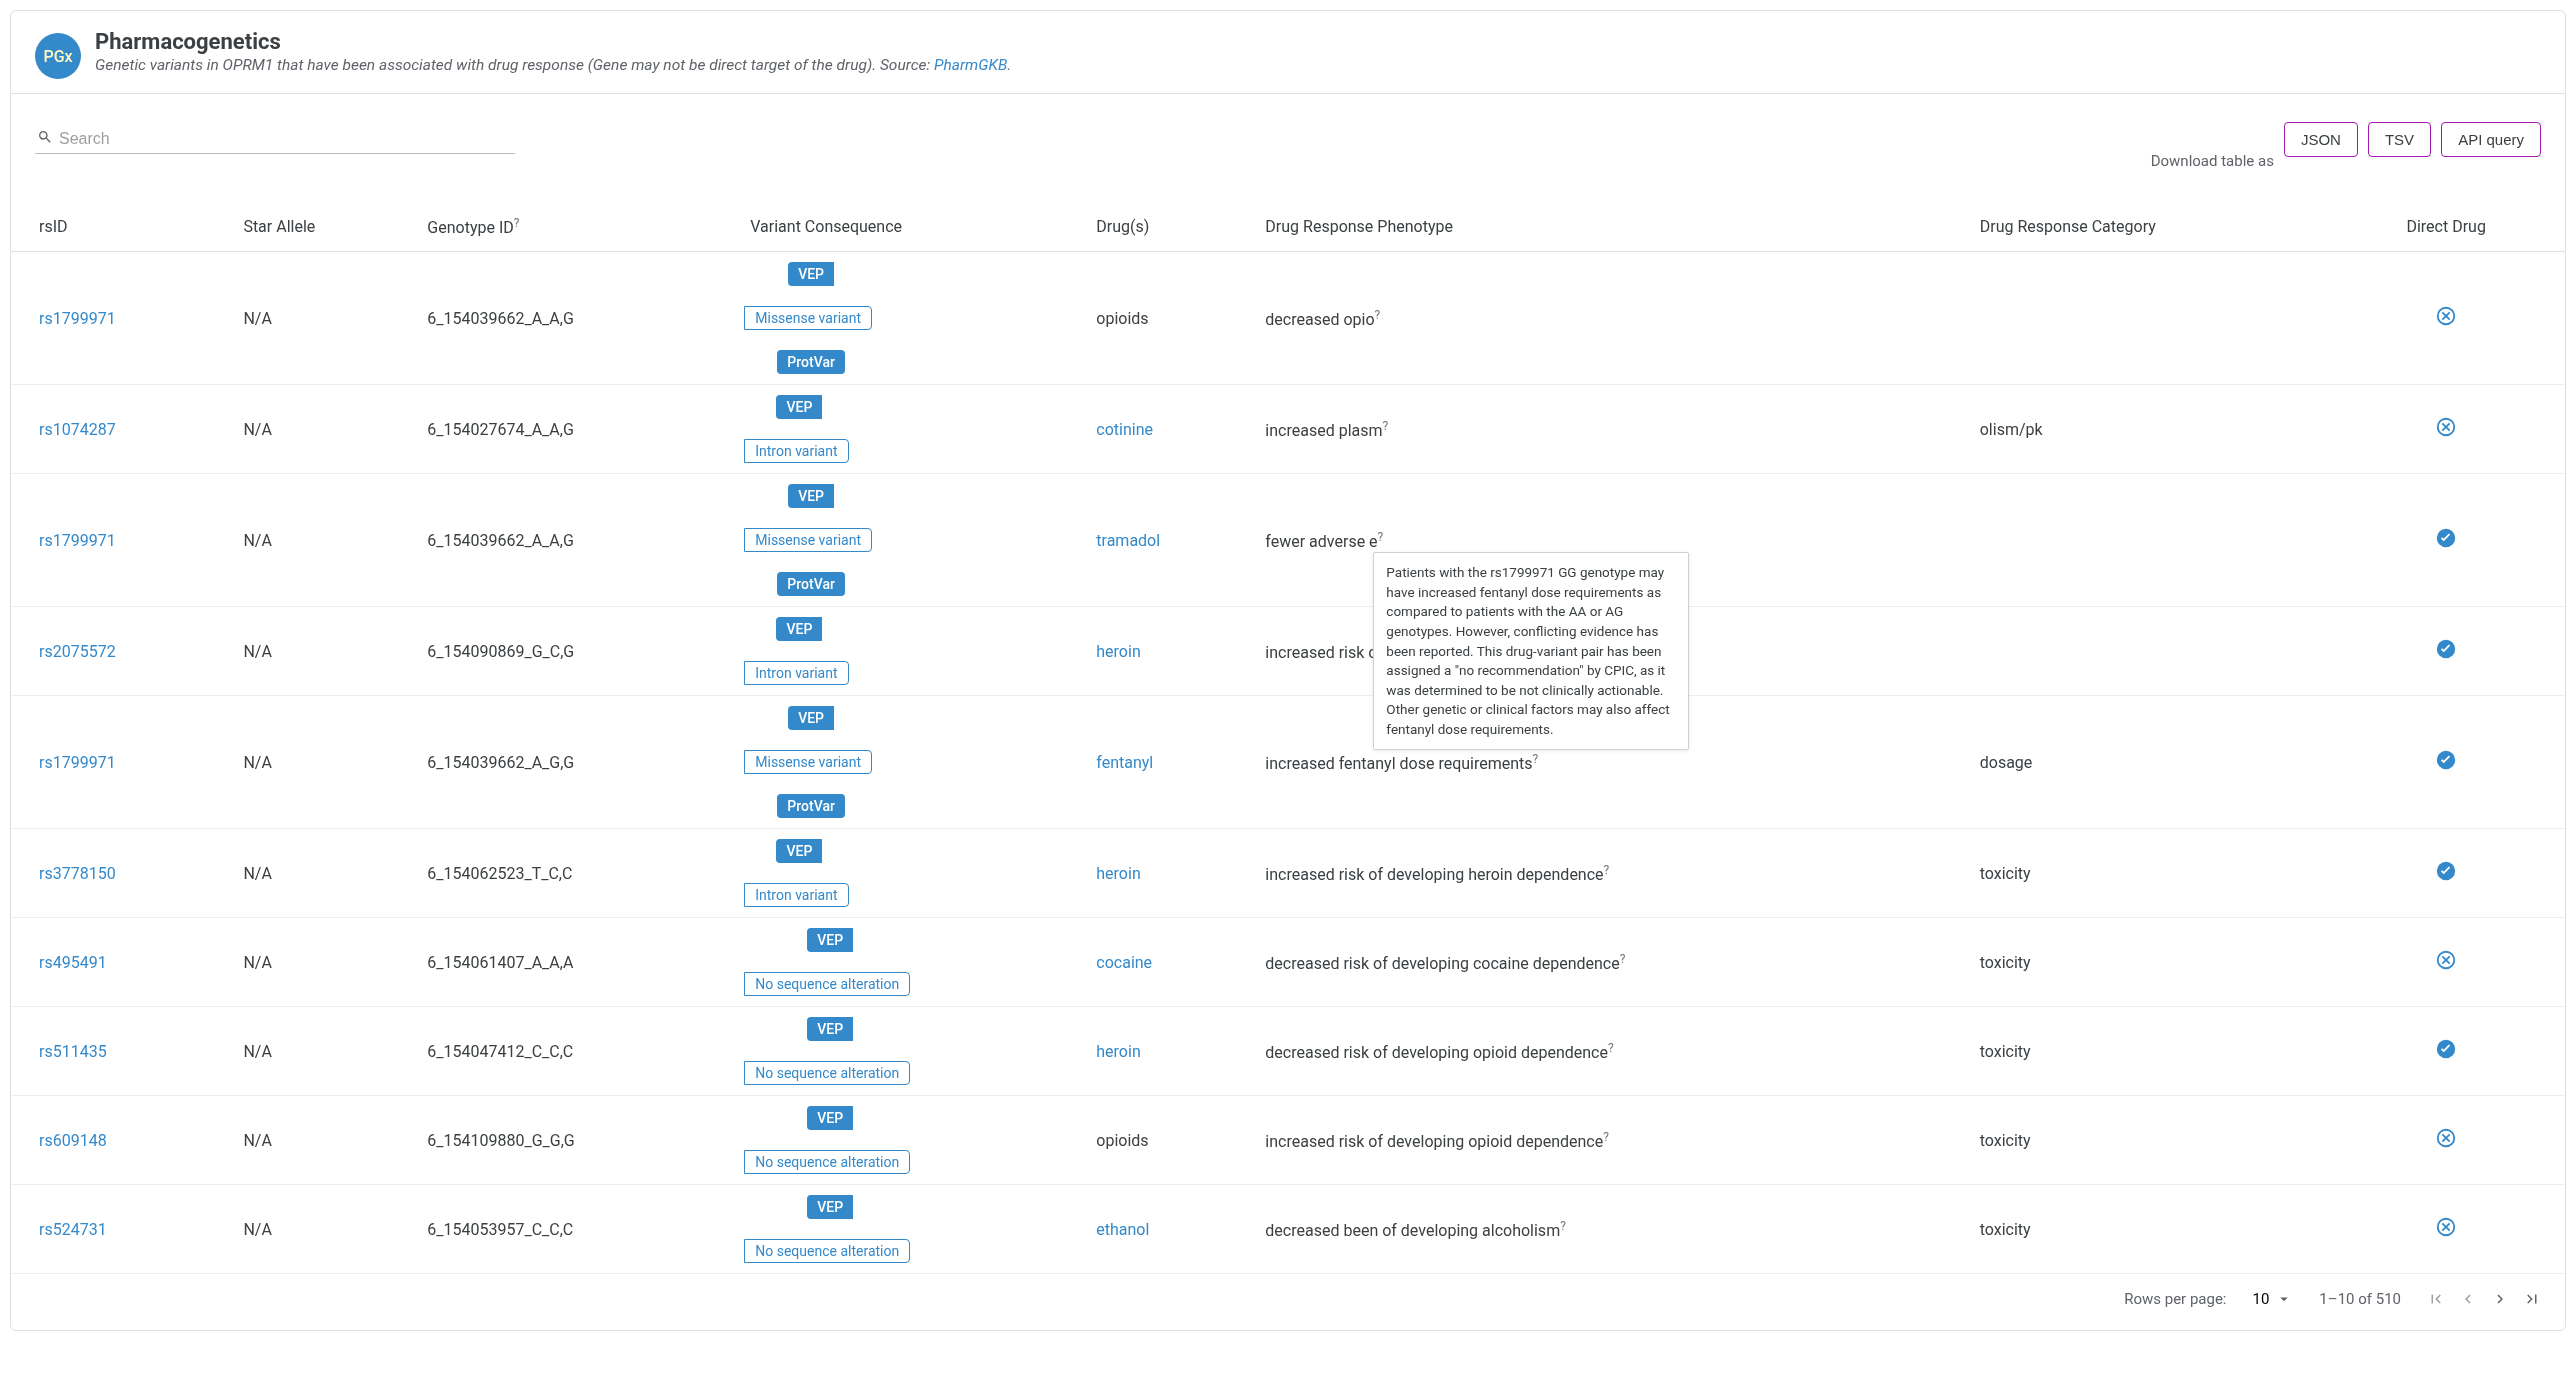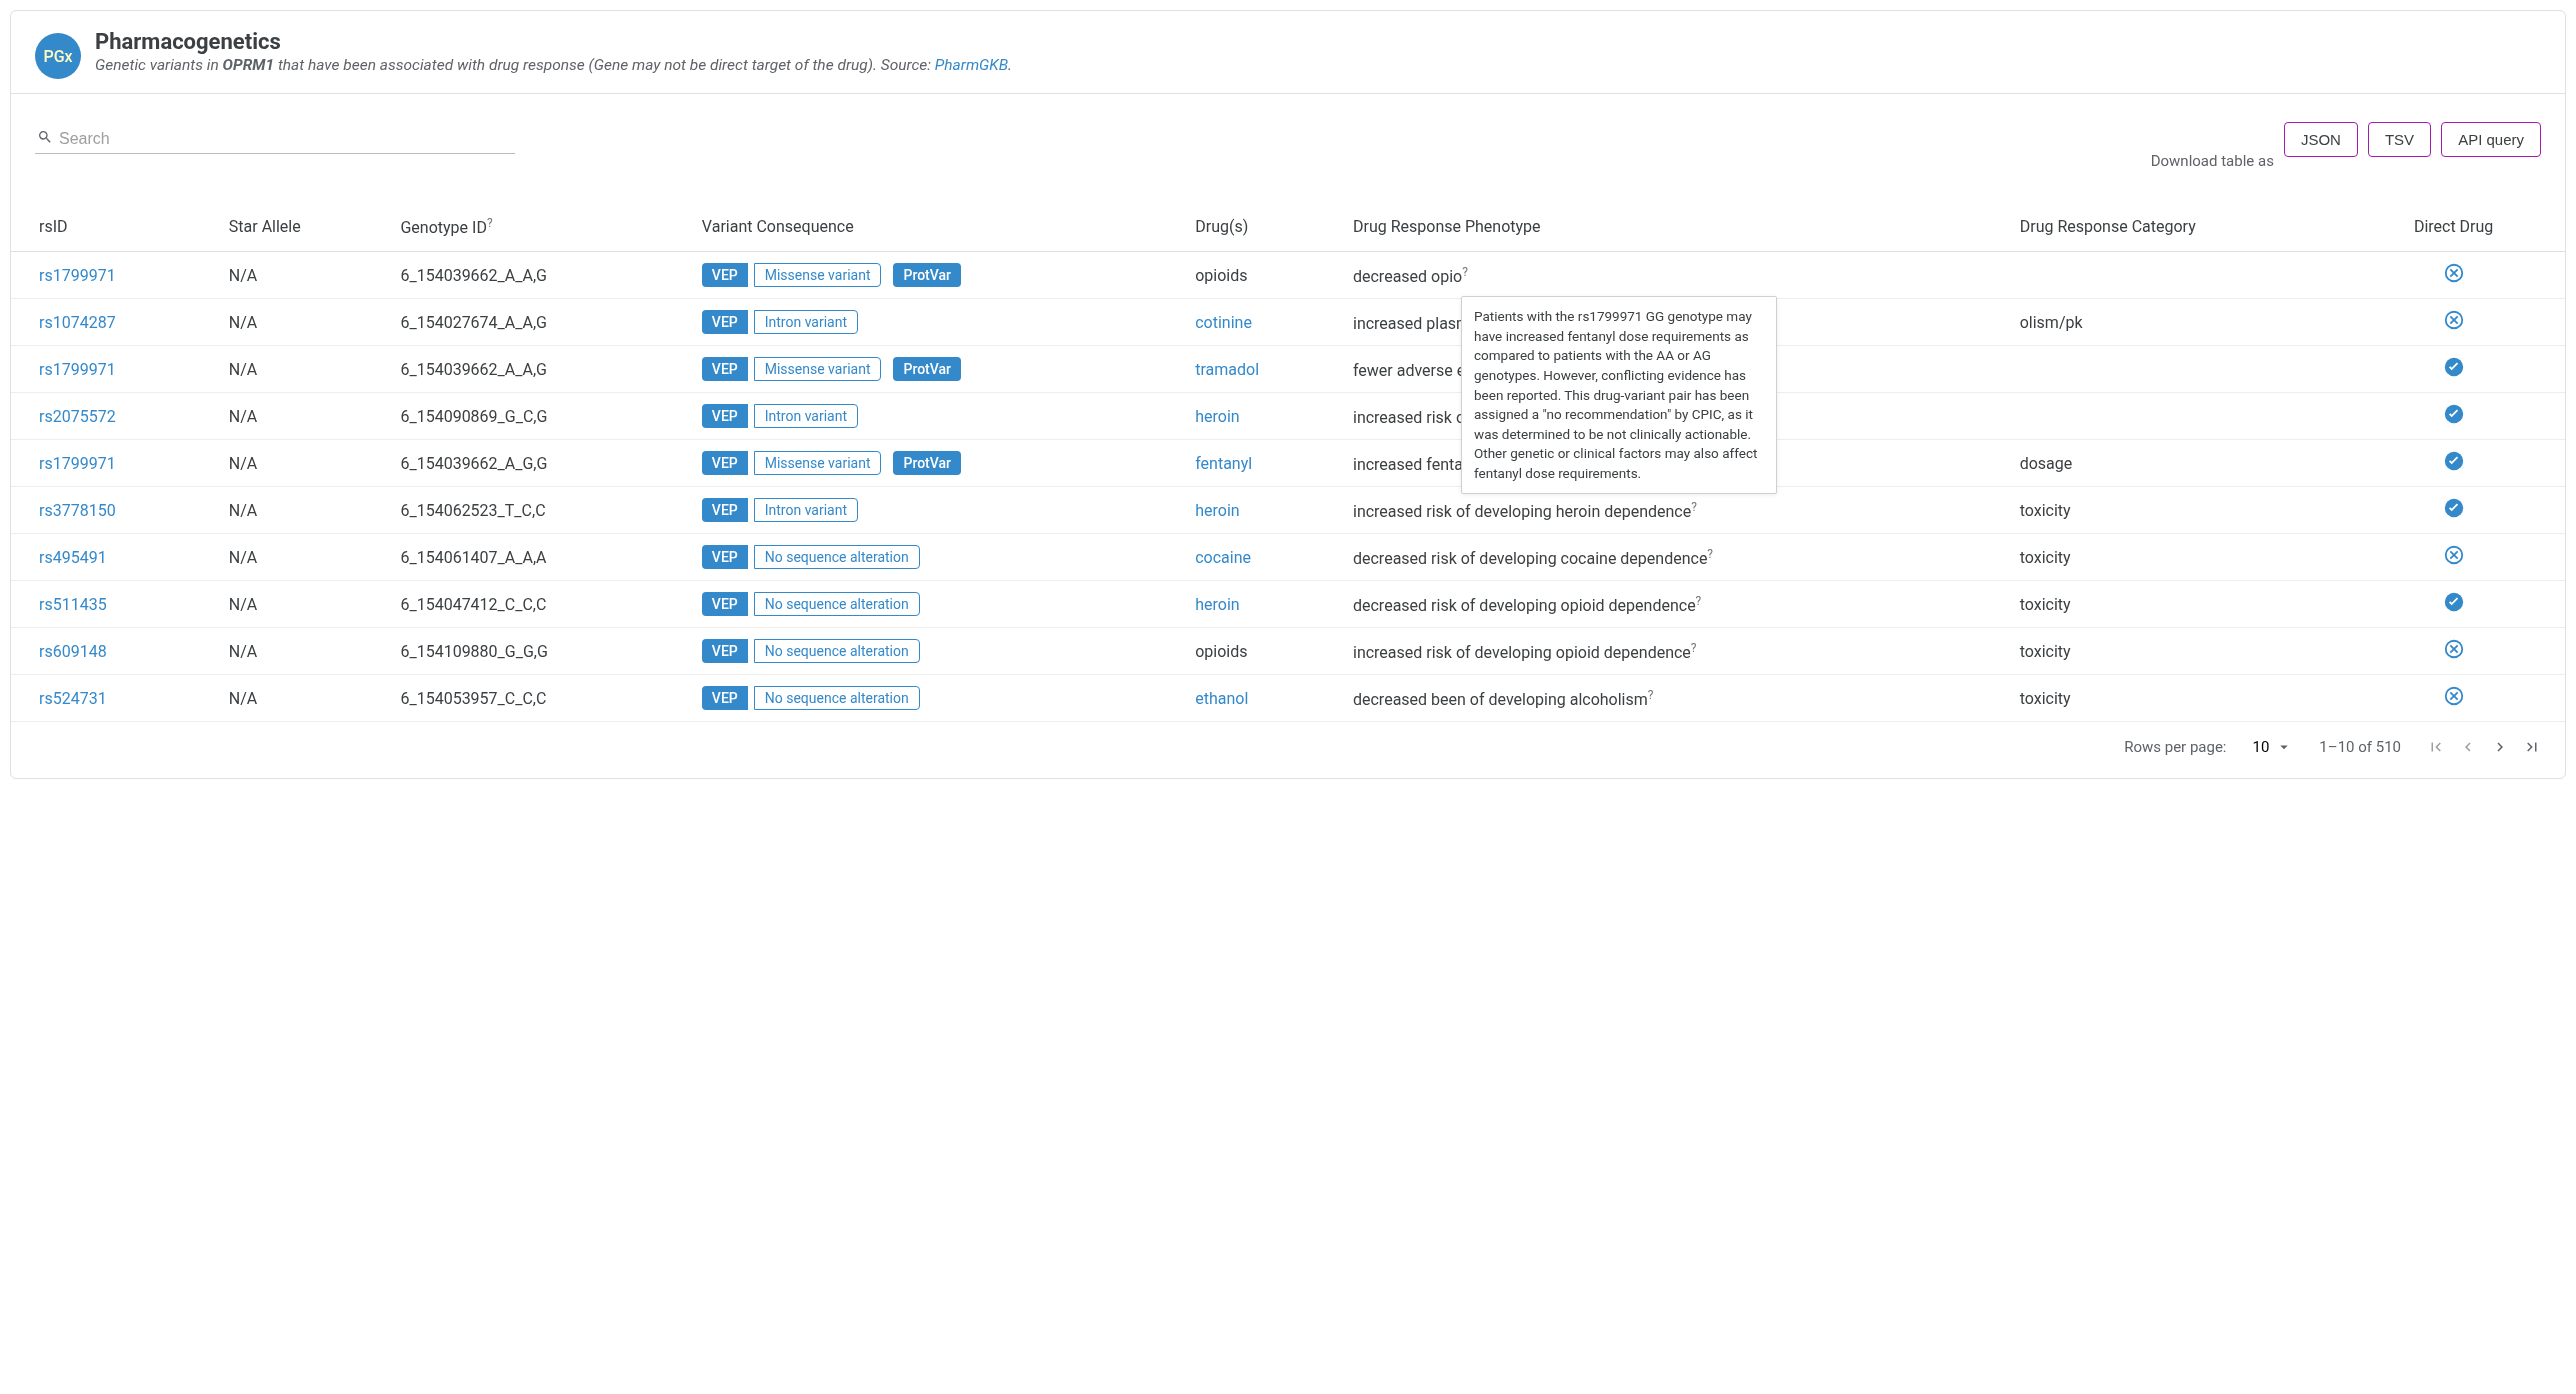--- a/index.html
+++ b/index.html
@@ -26,21 +26,21 @@
     width: 46px; height: 46px; border-radius: 50%;
     background: #3489ca;
     color: #fef9c3;
     display: flex; align-items: center; justify-content: center;
     font-size: 16px; font-weight: 500;
     flex-shrink: 0;
     margin-top: 4px;
   }
   .header h1 { font-size: 22px; font-weight: 700; color: #3c4043; }
   .header .sub { font-style: italic; color: #5f6368; font-size: 15.5px; margin-top: 2px; }
-  .header .sub b { font-weight: 700; font-style: italic; text-align: right; }
+  .header .sub b { font-weight: 400; font-style: italic; text-align: right; }
   .header .sub a { color: #3489ca; text-decoration: none; }
   .toolbar {
     display: flex; align-items: center; justify-content: space-between;
     padding: 14px 24px 8px 24px;
   }
   .search {
     display: flex; align-items: center; gap: 6px;
     border-bottom: 1px solid #bdbdbd;
     width: 480px; padding: 4px 2px;
   }
@@ -68,21 +68,21 @@
   th:last-child, td:last-child { padding-right: 28px; text-align: center; }
   td {
     padding: 10px 14px;
     border-bottom: 1px solid #eeeeee;
     font-size: 16px; color: #3c4043;
     vertical-align: middle;
     white-space: nowrap;
     position: relative;
   }
   .link { color: #3489ca; text-decoration: none; }
-  .chipset { display: inline-flex; align-items: center; gap: 12px; }
+  .chipset { display: inline-flex; align-items: center; gap: 20px; flex-direction: column; }
   .chip-v {
     background: #3489ca; color: #fff; border-radius: 4px 0 0 4px;
     padding: 4px 10px; font-size: 14px; font-weight: 500;
   }
   .chip-o {
     border: 1px solid #3489ca; color: #3489ca; border-radius: 0 4px 4px 0;
     padding: 3px 10px; font-size: 14px; background: #fff; margin-left: -6px;
   }
   .chip-p {
     background: #3489ca; color: #fff; border-radius: 4px;

